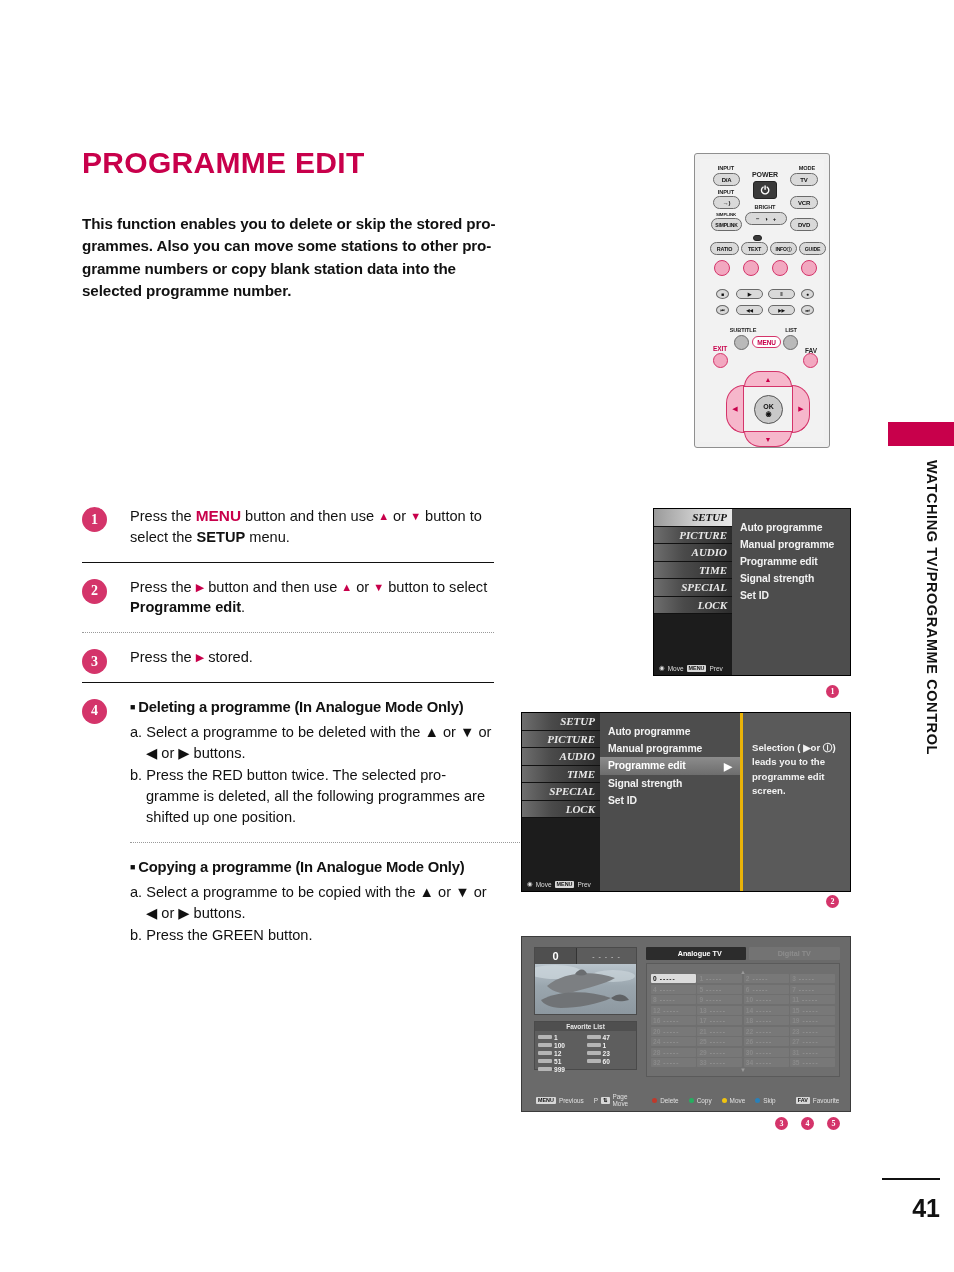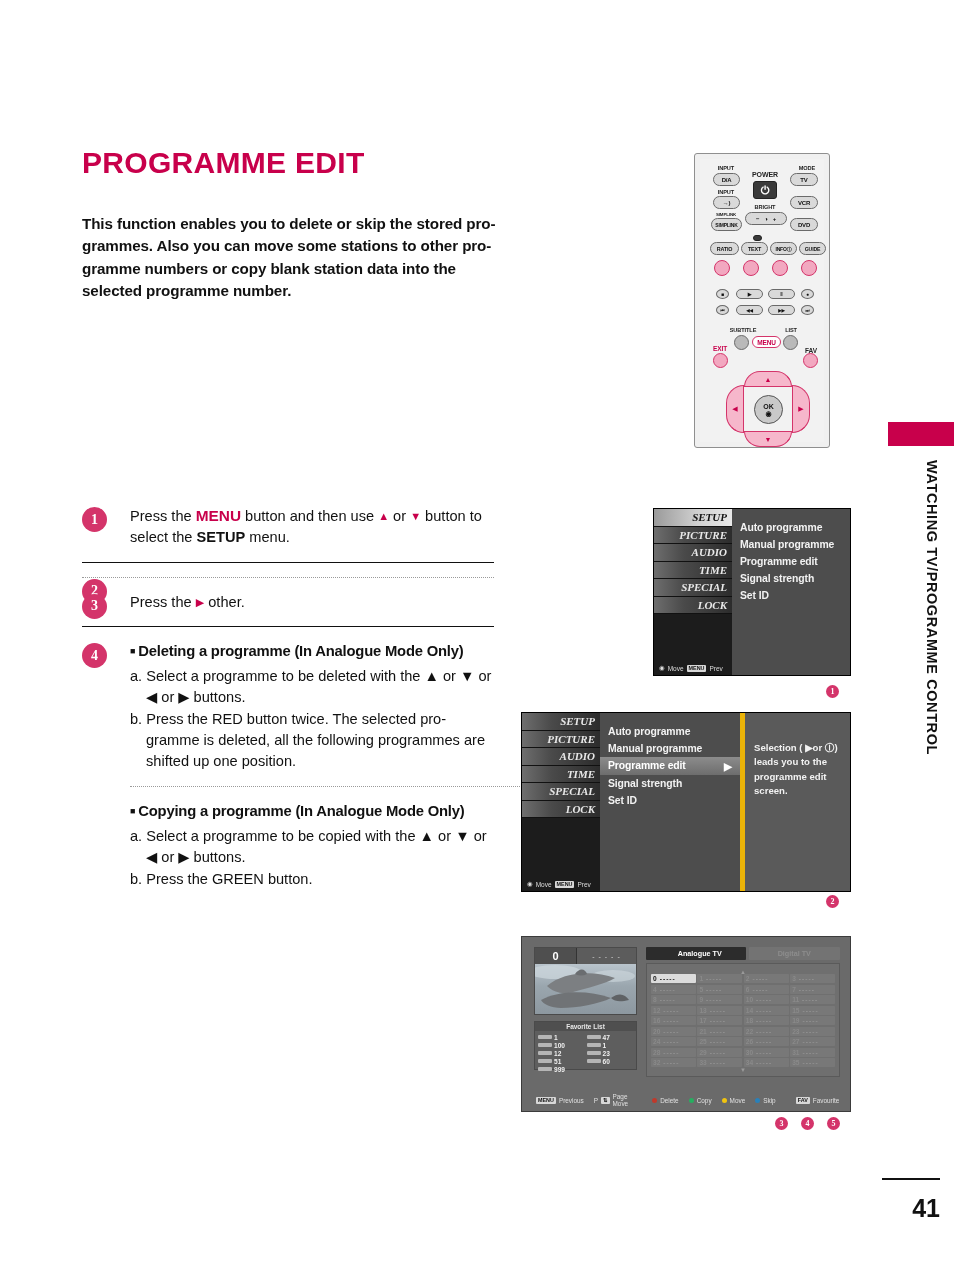--- a/index.html
+++ b/index.html
@@ -97,21 +97,21 @@
     font-family: "Liberation Serif", serif;
     font-style: italic; font-weight: bold; font-size: 11px;
     text-align: right; padding-right: 5px; line-height: 17.5px;
     background: linear-gradient(90deg,#6e6e6e 0%, #4a4a4a 38%, #2c2c2c 100%);
     border-bottom: 1px solid #111;
   }
   .menu-item-l.sel { background: linear-gradient(90deg,#9a9a9a 0%, #cfcfcf 55%, #e8e8e8 100%); color: #111; }
   .menu-right { position: absolute; top: 0; bottom: 0; background: #4d4d4d; }
   .mi { font-size: 10.4px; color: #f2f2f2; font-weight: bold; padding: 3px 0 3px 8px; letter-spacing: -0.1px; }
   .mi.sel { background: linear-gradient(180deg,#8c8c8c,#6d6d6d); color:#fff; display:flex; justify-content:space-between; padding-right:8px;}
-  .helpbox { position: absolute; top: 0; bottom: 0; background: #5a5a5a; border-left: 5px solid #eab308; padding: 28px 8px 0 9px; font-size: 9.6px; font-weight: bold; color: #f2f2f2; line-height: 1.5; }
+  .helpbox { position: absolute; top: 0; bottom: 0; background: #5a5a5a; border-left: 3px solid #eab308; padding: 28px 8px 0 9px; font-size: 9.6px; font-weight: bold; color: #f2f2f2; line-height: 1.5; }
   .menu-foot { position: absolute; left: 0; bottom: 3px; width: 78px; font-size: 6.5px; color: #ddd; display: flex; align-items: center; gap: 3px; padding-left: 5px; }
   .kbx { background: #d8d8d8; color: #111; font-size: 5.4px; font-weight: bold; padding: 0.5px 2px; border-radius: 1px; }
   .marker {
     position: absolute; width: 13px; height: 13px; border-radius: 50%;
     background: #d4346a; color: #fff; font-size: 8px; font-weight: bold;
     display: flex; align-items: center; justify-content: center;
     font-family: "Liberation Serif", serif;
   }
 
   
@@ -149,28 +149,31 @@
     <div class="bullet">1</div>
     <div class="step-body">
       <span>Press the </span><span class="kw-pink">MENU</span><span> button and then use </span><span class="tri">▲</span><span> or </span><span class="tri">▼</span><span> button to select the </span><span class="kw-dark">SETUP</span><span> menu.</span>
     </div>
   </div>
 
   <div class="rule-solid"></div>
 
   <div class="step">
     <div class="bullet">2</div>
+    <div class="step-body">
+      <span>Press the </span><span class="tri">▶</span><span> button and then use </span><span class="tri">▲</span><span> or </span><span class="tri">▼</span><span> button to select  </span><span class="kw-dark">Programme edit</span><span>.</span>
+    </div>
   </div>
 
   <div class="rule-dot"></div>
 
   <div class="step">
     <div class="bullet">3</div>
     <div class="step-body">
-      <span>Press the </span><span class="tri">▶</span><span> other.</span>
+      <span>Press the </span><span class="tri">▶</span><span> stored.</span>
     </div>
   </div>
 
   <div class="rule-solid"></div>
 
   <div class="step">
     <div class="bullet">4</div>
     <div class="step-body">
       <div class="sec-head"><span class="sq">■</span><span>Deleting a programme (In Analogue Mode Only)</span></div>
       <div class="sub-item">a. Select a programme to be deleted with the ▲ or ▼ or ◀ or ▶ buttons.</div>

